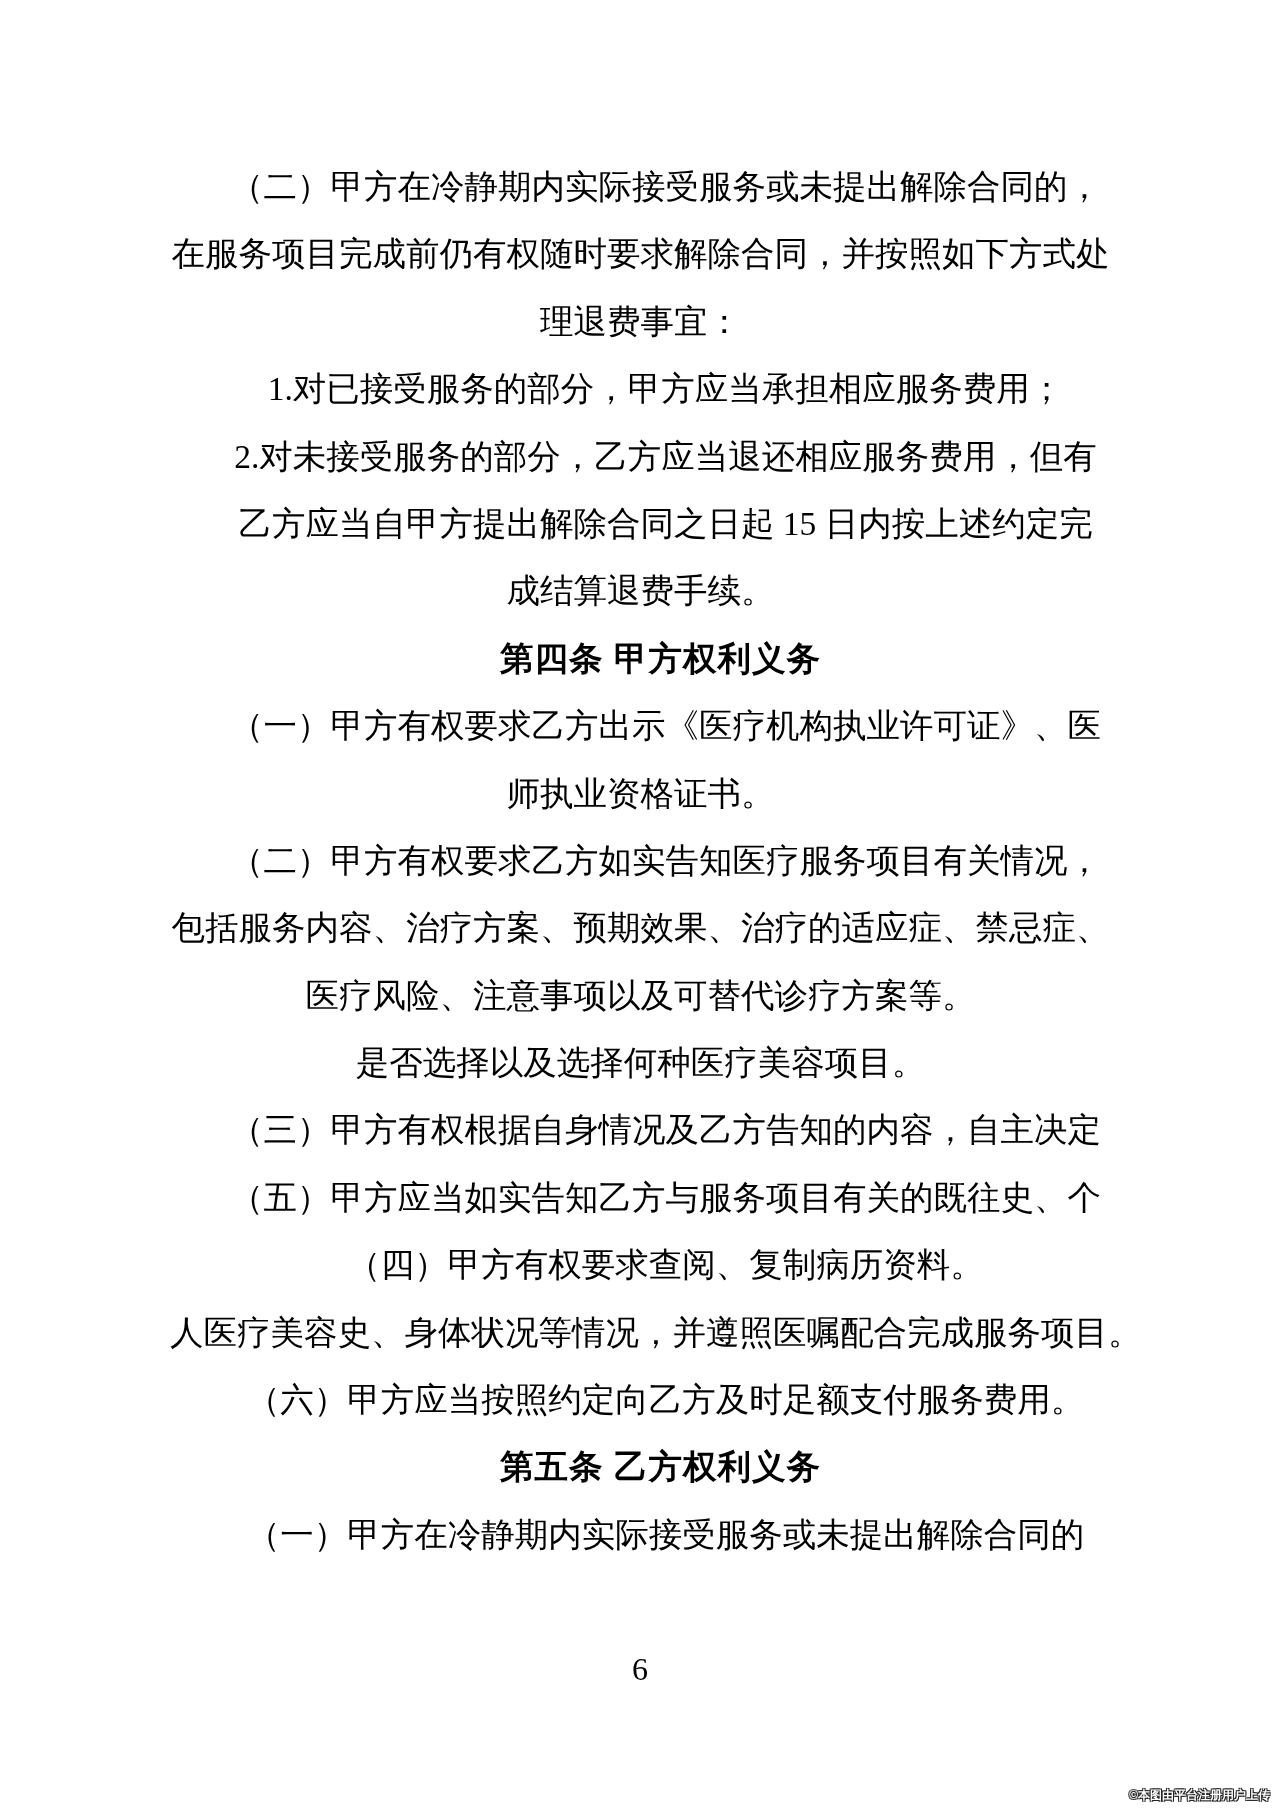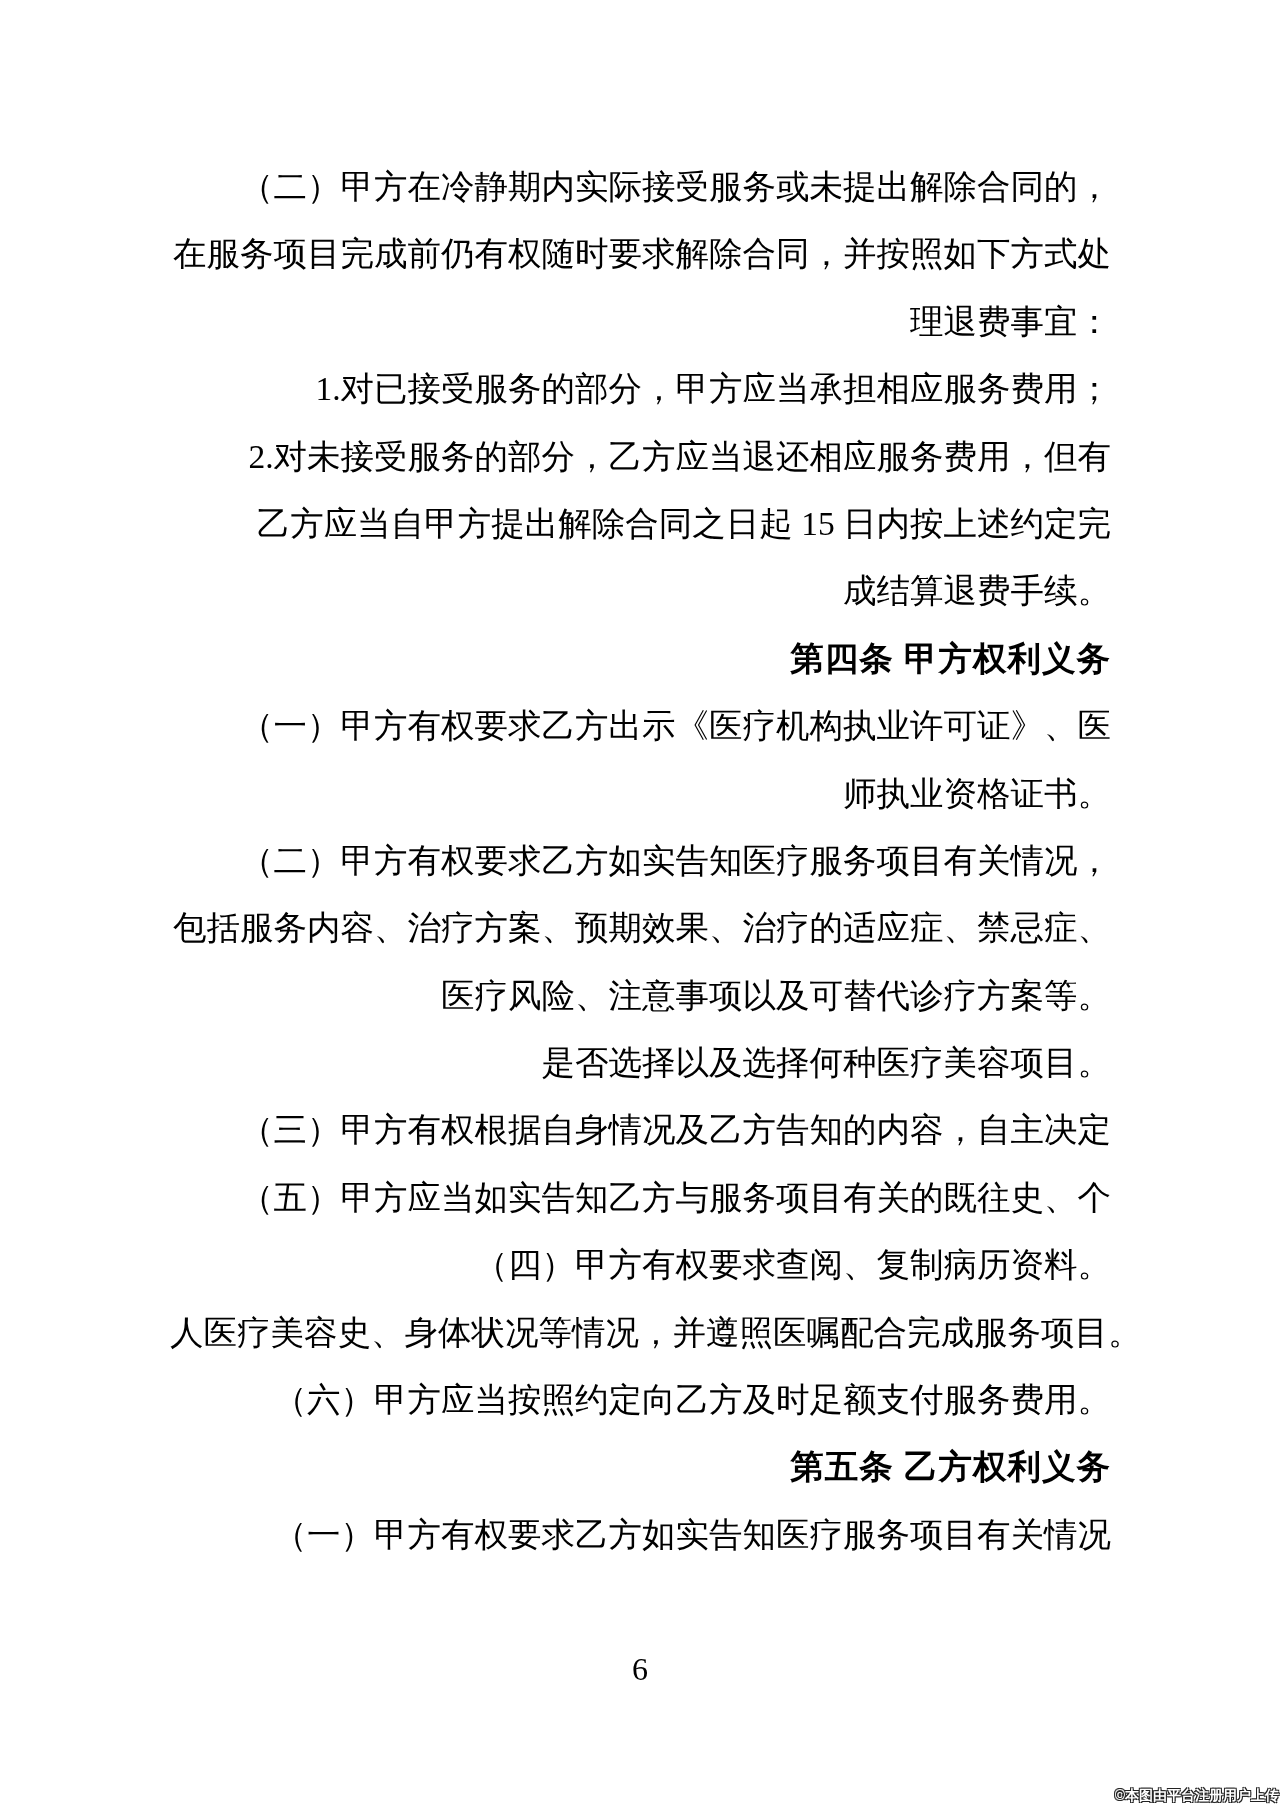--- a/index.html
+++ b/index.html
@@ -16,21 +16,21 @@
     position: absolute;
     inset: 0;
   }
   .content {
     position: absolute;
     left: 170px;
     top: 153px;
     width: 941px;
     font-size: 33.5px;
     line-height: 67.4px;
-    text-align: right;
+    text-align: center;
     white-space: nowrap;
   }
   .ln {
     height: 67.4px;
   }
   .ind {
     padding-left: 50px;
   }
   .hd {
     font-family: "Liberation Sans", "DejaVu Sans", sans-serif;
@@ -44,23 +44,23 @@
     top: 1636px;
     width: 1280px;
     height: 67px;
     line-height: 67px;
     text-align: center;
     font-size: 32px;
     font-family: "Liberation Serif", "DejaVu Serif", serif;
   }
   .watermark {
     position: absolute;
-    right: 1px;
+    right: 10px;
     top: 1787px;
-    font-size: 14px;
+    font-size: 12px;
     font-weight: bold;
     font-family: "Liberation Sans", "DejaVu Sans", sans-serif;
     color: #ffffff;
     letter-spacing: 0px;
     text-shadow:
       -1px -1px 0 #222222,
        1px -1px 0 #222222,
       -1px  1px 0 #222222,
        1px  1px 0 #222222,
        0 0 1px #000000;
@@ -99,21 +99,21 @@
 
     <div class="ln ind">（五）甲方应当如实告知乙方与服务项目有关的既往史、个</div>
 
     <div class="ln ind">（四）甲方有权要求查阅、复制病历资料。</div>
     <div class="ln">人医疗美容史、身体状况等情况，并遵照医嘱配合完成服务项目。</div>
 
     <div class="ln ind">（六）甲方应当按照约定向乙方及时足额支付服务费用。</div>
 
     <div class="ln hd">第五条 乙方权利义务</div>
 
-    <div class="ln ind">（一）甲方有权要求乙方如实告知医疗服务项目有关情况</div>
+    <div class="ln ind">（一）甲方在冷静期内实际接受服务或未提出解除合同的</div>
 
   </div>
 
   <div class="pagenum">6</div>
 
   <div class="watermark">©本图由平台注册用户上传</div>
 
 </div>
 
 </body></html>

